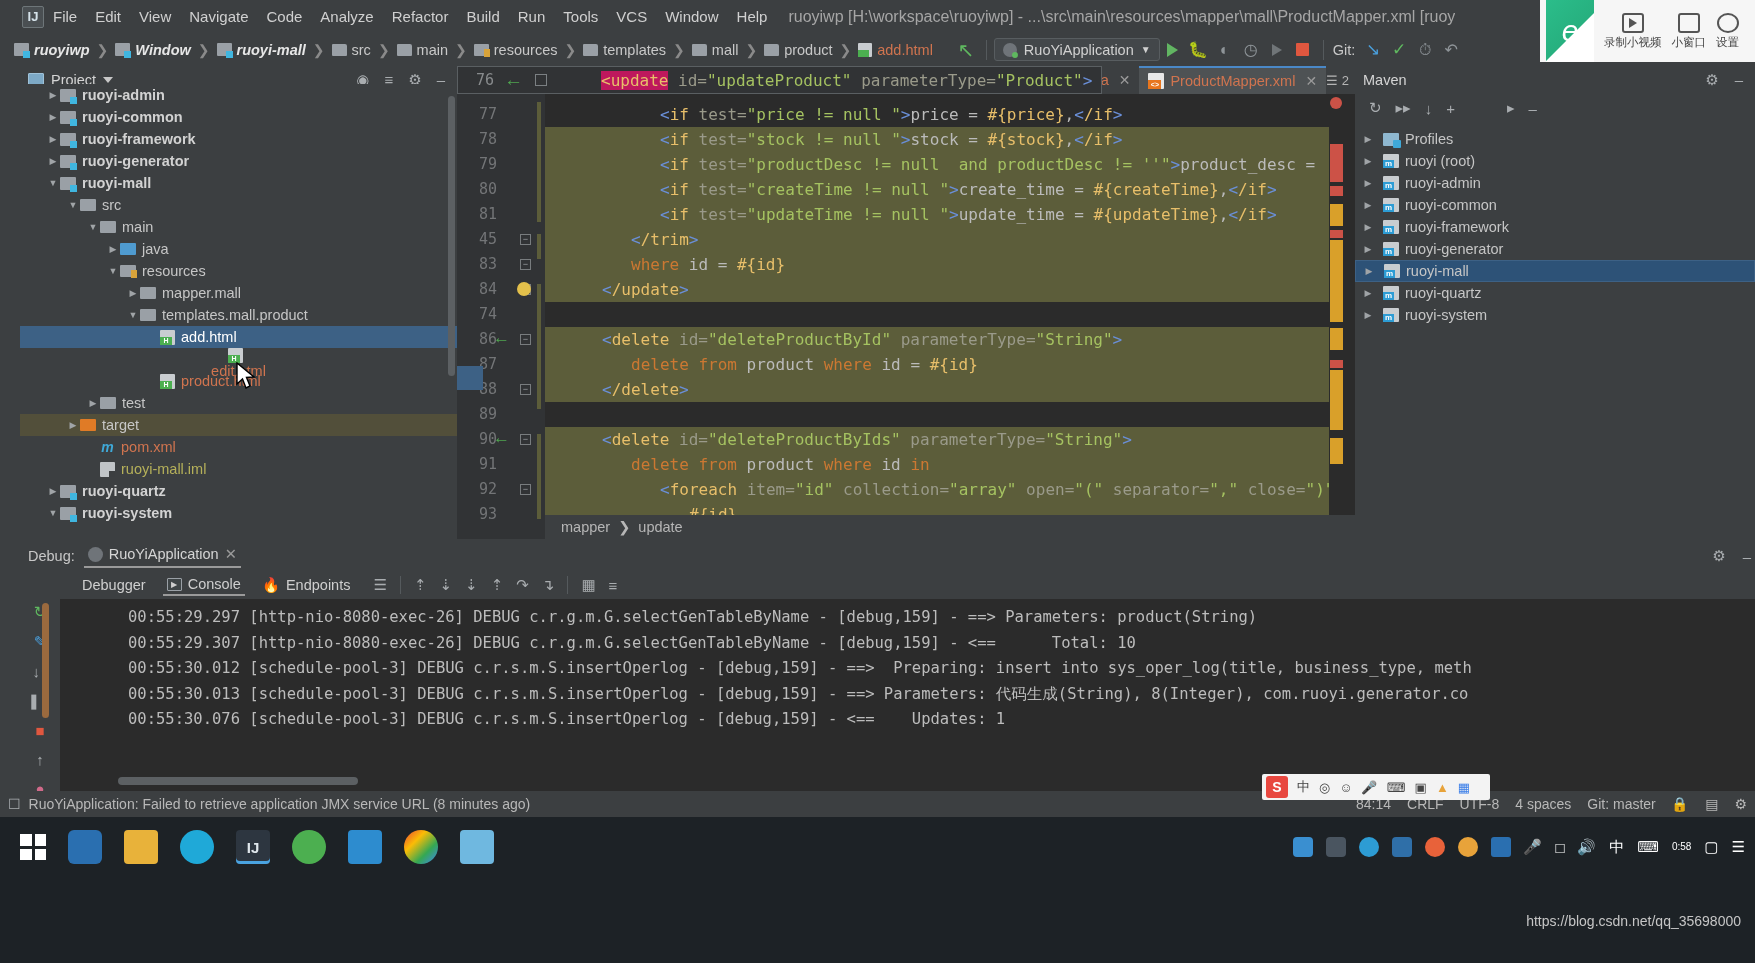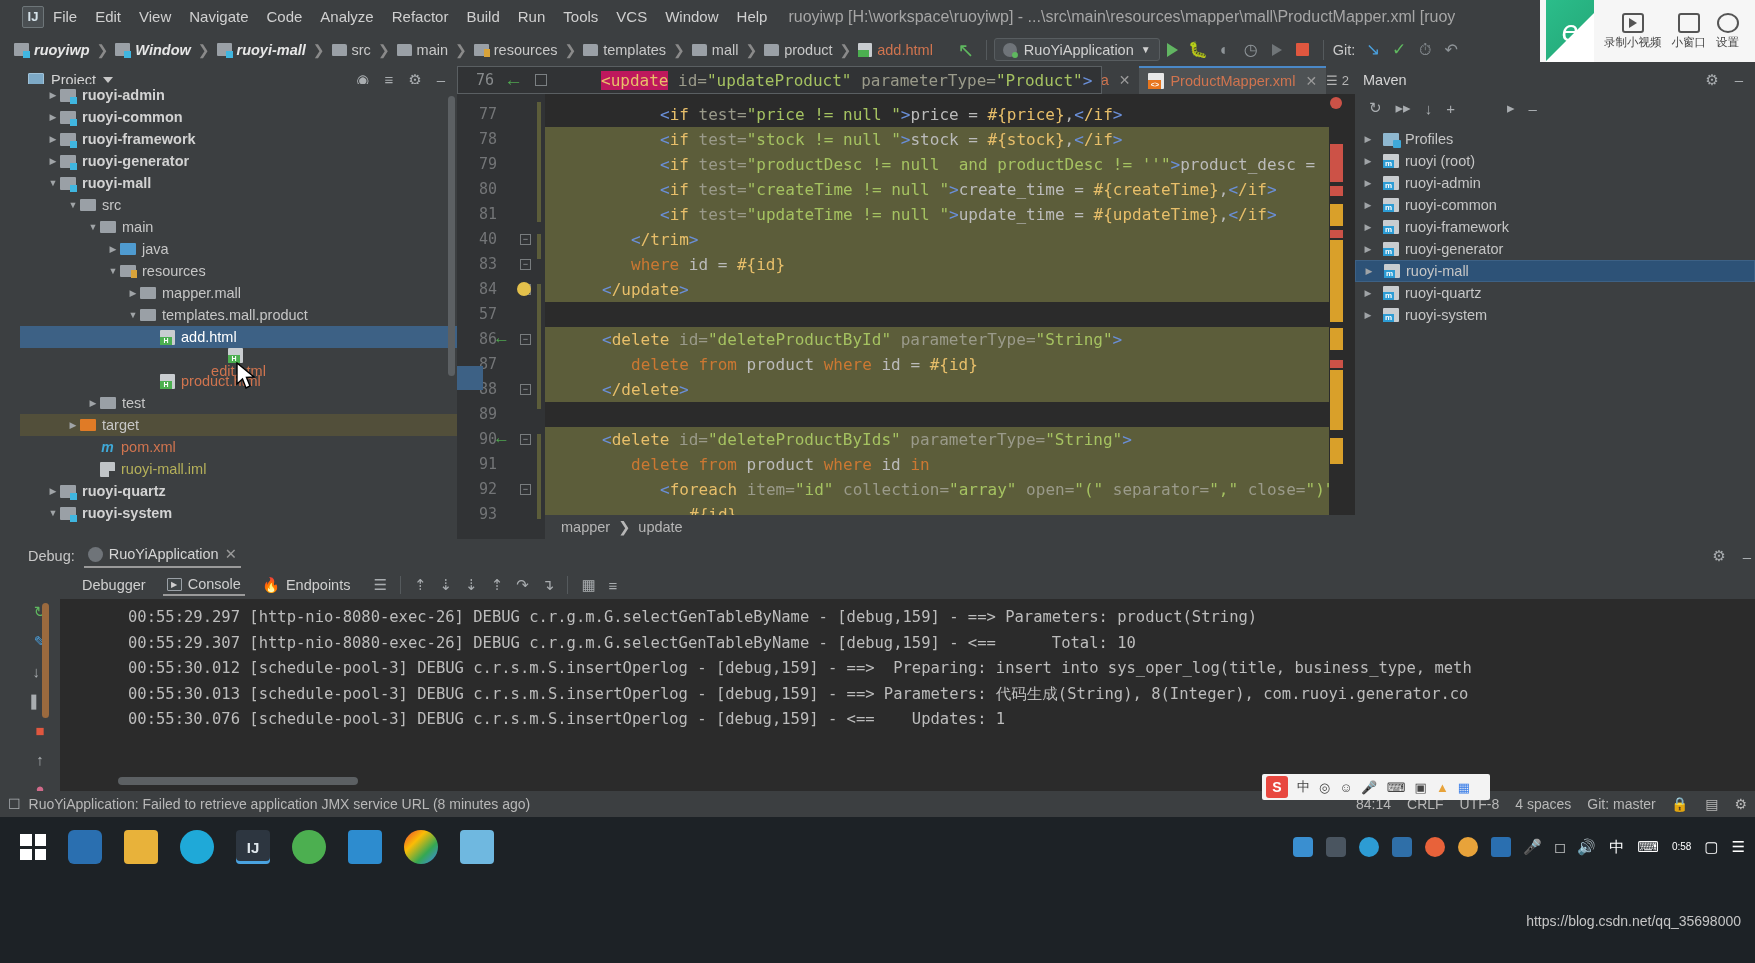--- a/index.html
+++ b/index.html
@@ -454,28 +454,28 @@
         <span>2</span>
       </div>
     </div>
 
     <div class="gutter" id="gutter">
         <div class="gln" style="top: 11px;">77</div>
         <div class="gln" style="top: 36px;">78</div>
         <div class="gln" style="top: 61px;">79</div>
         <div class="gln" style="top: 86px;">80</div>
         <div class="gln" style="top: 111px;">81</div>
-        <div class="gln" style="top: 136px;">40</div>
+        <div class="gln" style="top: 136px;">45</div>
         <div class="gfold" style="top: 140px;">−</div>
         <div class="gln" style="top: 161px;">83</div>
         <div class="gfold" style="top: 165px;">−</div>
         <div class="gln" style="top: 186px;">84</div>
         <div class="gfold" style="top: 190px;">−</div>
         <div class="bulb" style="top: 188px;"></div>
-        <div class="gln" style="top: 211px;">57</div>
+        <div class="gln" style="top: 211px;">74</div>
         <div class="gln" style="top: 236px;">86</div>
         <div class="garrow" style="top: 234px;">←</div>
         <div class="gfold" style="top: 240px;">−</div>
         <div class="gln" style="top: 261px;">87</div>
         <div class="gln" style="top: 286px;">88</div>
         <div class="gfold" style="top: 290px;">−</div>
         <div class="gln" style="top: 311px;">89</div>
         <div class="gln" style="top: 336px;">90</div>
         <div class="garrow" style="top: 334px;">←</div>
         <div class="gfold" style="top: 340px;">−</div>

